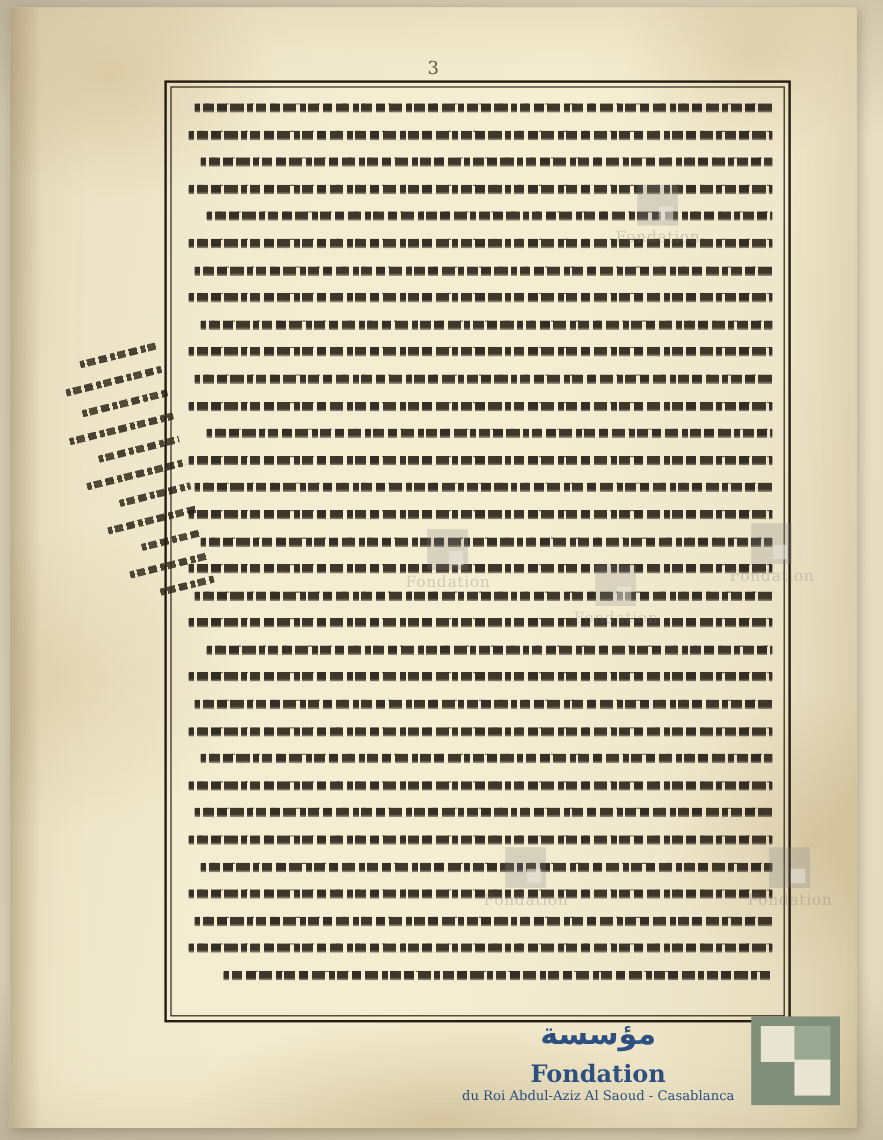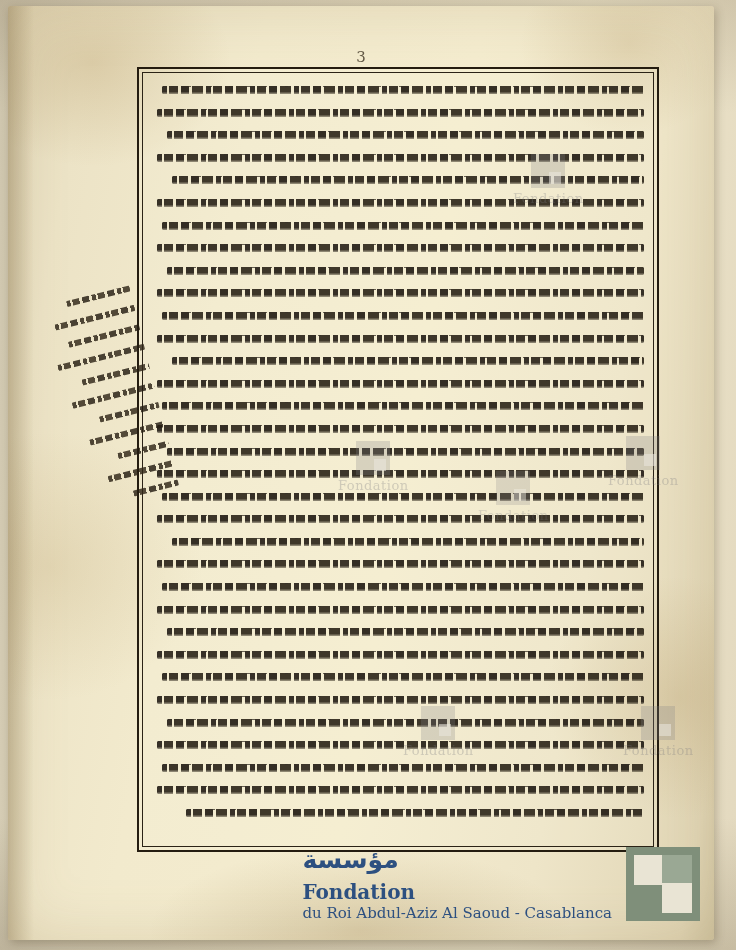--- a/index.html
+++ b/index.html
@@ -249,21 +249,21 @@
     right: 14px;
     bottom: 8px;
     width: 470px;
     height: 96px;
     display: flex;
     align-items: center;
     justify-content: flex-end;
     gap: 14px;
   }
   .foundation .f-text {
-    text-align: left;
+    text-align: center;
     color: #2c4f7c;
     line-height: 1.15;
   }
   .f-ar-main {
     font-family: "DejaVu Sans", sans-serif;
     font-size: 25px;
     font-weight: bold;
     letter-spacing: 2px;
     color: #2d5080;
     direction: rtl;
@@ -277,21 +277,21 @@
   }
   .f-fr-main {
     font-family: "DejaVu Serif", serif;
     font-size: 20px;
     font-weight: bold;
     color: #2d5080;
     margin-top: 7px;
   }
   .f-fr-sub {
     font-family: "DejaVu Serif", serif;
-    font-size: 15px;
+    font-size: 11px;
     color: #2d5080;
     margin-top: 1px;
   }
   .f-logo {
     width: 74px;
     height: 74px;
     background: #7f8f7a;
     position: relative;
     flex: none;
   }

